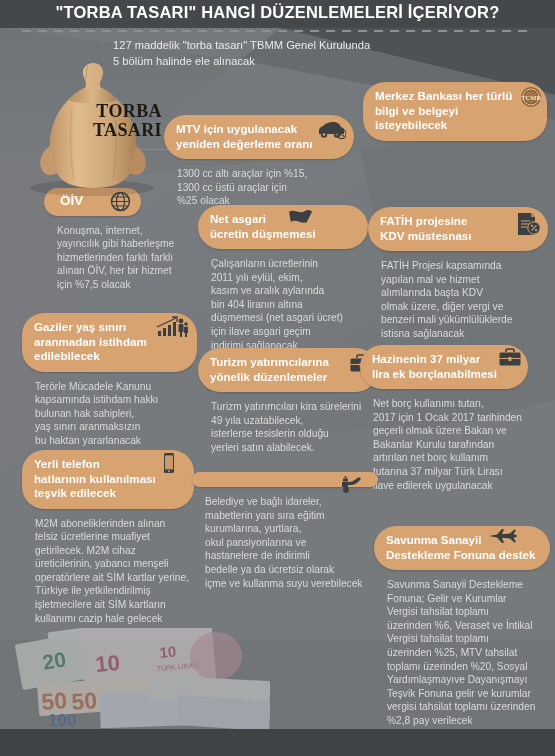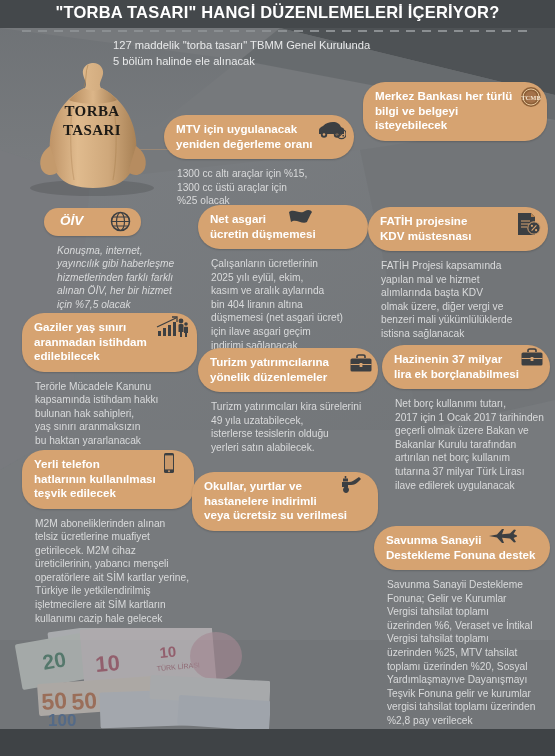--- a/index.html
+++ b/index.html
@@ -30,23 +30,23 @@
     position:absolute; left:113px; top:38px; width:330px; z-index:7;
     color:#e8e9ea; font-size:11.2px; line-height:15.5px;
   }
 
   
   #wires { position:absolute; inset:0; z-index:2; }
 
   
   #bag { position:absolute; left:22px; top:58px; width:140px; height:138px; z-index:5; }
   #bag .bagtext {
-    position:absolute; left:0; top:44px; width:140px; text-align:center;
+    position:absolute; left:0; top:44px; width:140px; text-align:right;
     font-family:"Liberation Serif", serif; font-weight:bold; color:#1d1a16;
-    font-size:15px; line-height:19px; letter-spacing:.4px;
+    font-size:18px; line-height:19px; letter-spacing:.4px;
   }
 
   
   .card { position:absolute; z-index:4; }
   .pill {
     background:#d6a371; border-radius:22px; color:#ffffff;
     font-size:11.6px; font-weight:bold; line-height:14.5px;
     padding:7px 12px 8px 12px; position:relative;
     box-shadow:0 1px 2px rgba(0,0,0,.18);
   }
@@ -191,21 +191,21 @@
       <svg width="22" height="22" viewBox="0 0 22 22">
         <circle cx="11" cy="11" r="10" fill="#8d6038"></circle>
         <circle cx="11" cy="11" r="8" fill="none" stroke="#e6c79c" stroke-width="1"></circle>
         <circle cx="11" cy="11" r="6" fill="#a4724a"></circle>
         <text x="11" y="14" font-size="6.5" fill="#f2e2cc" text-anchor="middle" font-family="Liberation Serif, serif">TCMB</text>
       </svg>
     </span>
   </div>
 </div>
 
-<div class="card" style="left:44px; top:208px; width:150px;font-style:italic;">
+<div class="card" style="left:44px; top:188px; width:150px;">
   <div class="pill" style="width:97px; padding:6px 12px 7px 16px; font-size:13.5px;">
     <span class="ttl">ÖİV</span>
     <span class="ico" style="right:10px; top:3px;">
       <svg width="21" height="21" viewBox="0 0 21 21">
         <circle cx="10.5" cy="10.5" r="9" fill="none" stroke="#3c3f42" stroke-width="1.5"></circle>
         <ellipse cx="10.5" cy="10.5" rx="4" ry="9" fill="none" stroke="#3c3f42" stroke-width="1.2"></ellipse>
         <path d="M1.5,10.5 H19.5 M2.6,6 H18.4 M2.6,15 H18.4" stroke="#3c3f42" stroke-width="1.1"></path>
       </svg>
     </span>
   </div>
@@ -220,21 +220,21 @@
   <div class="pill" style="padding-right:10px;">
     <span class="ttl" style="white-space:pre-line">Net asgari
 ücretin düşmemesi</span>
     <span class="ico" style="right:55px; top:3px;">
       <svg width="26" height="18" viewBox="0 0 26 18">
         <path d="M2,4 C7,0 13,7 18,3 C21,1 24,2 25,4 C23,7 21,12 20,14 C15,17 9,10 4,14 Z" fill="#3c3f42"></path>
       </svg>
     </span>
   </div>
   <div class="body" style="white-space:pre-line">Çalışanların ücretlerinin
-2025 yılı eylül, ekim,
+2011 yılı eylül, ekim,
 kasım ve aralık aylarında
 bin 404 liranın altına
 düşmemesi (net asgari ücret)
 için ilave asgari geçim
 indirimi sağlanacak</div>
 </div>
 
 <div class="card" style="left:368px; top:207px; width:180px;">
   <div class="pill" style="padding-right:38px;">
     <span class="ttl" style="white-space:pre-line">FATİH projesine
@@ -295,21 +295,21 @@
         <path d="M1.5,10.5 H22.5" stroke="#d6a371" stroke-width="1"></path>
       </svg>
     </span>
   </div>
   <div class="body" style="white-space:pre-line">Turizm yatırımcıları kira sürelerini
 49 yıla uzatabilecek,
 isterlerse tesislerin olduğu
 yerleri satın alabilecek.</div>
 </div>
 
-<div class="card" style="left:382px; top:345px; width:168px;">
+<div class="card" style="left:360px; top:345px; width:168px;">
   <div class="pill" style="padding-right:28px;">
     <span class="ttl" style="white-space:pre-line">Hazinenin 37 milyar
 lira ek borçlanabilmesi</span>
     <span class="ico" style="right:6px; top:3px;">
       <svg width="24" height="20" viewBox="0 0 24 20">
         <path d="M8,4 V2.5 C8,1.6 8.8,1 9.8,1 H14.2 C15.2,1 16,1.6 16,2.5 V4" fill="none" stroke="#3c3f42" stroke-width="1.6"></path>
         <rect x="1.5" y="4.5" width="21" height="13" rx="1.6" fill="#3c3f42"></rect>
         <rect x="10.6" y="9" width="2.8" height="4" fill="#d6a371"></rect>
         <path d="M1.5,10.5 H22.5" stroke="#d6a371" stroke-width="1"></path>
       </svg>
@@ -342,32 +342,36 @@
 getirilecek. M2M cihaz
 üreticilerinin, yabancı menşeli
 operatörlere ait SİM kartlar yerine,
 Türkiye ile yetkilendirilmiş
 işletmecilere ait SİM kartların
 kullanımı cazip hale gelecek</div>
 </div>
 
 <div class="card" style="left:192px; top:472px; width:186px;">
   <div class="pill" style="padding-right:14px;">
-    <span class="ttl" style="white-space:pre-line">Okullar, yurtlar ve
-hastanelere indirimli
-veya ücretsiz su verilmesi</span>
     <span class="ico" style="right:14px; top:2px;">
       <svg width="26" height="24" viewBox="0 0 26 24">
         <path d="M3,8 H11 C14,8 16,6.5 18,5 L21,3 L23,5 L20,8 C18,10 16,11 13,11 H10 V13 H4 V8 Z" fill="#3c3f42"></path>
         <rect x="5" y="4.5" width="5" height="3" fill="#3c3f42"></rect>
         <path d="M7.5,2 L7.5,4.5" stroke="#3c3f42" stroke-width="1.6"></path>
         <path d="M11,15.5 C11,17.5 9.6,19 8,19 C6.4,19 5,17.5 5,15.5 C5,14 8,11 8,11 C8,11 11,14 11,15.5 Z" fill="#3c3f42"></path>
       </svg>
     </span>
   </div>
+  <div class="body" style="white-space:pre-line">Belediye ve bağlı idareler,
+mabetlerin yanı sıra eğitim
+kurumlarına, yurtlara,
+okul pansiyonlarına ve
+hastanelere de indirimli
+bedelle ya da ücretsiz olarak
+içme ve kullanma suyu verebilecek</div>
 </div>
 
 <div class="card" style="left:374px; top:526px; width:176px;">
   <div class="pill" style="padding-right:10px;">
     <span class="ttl" style="white-space:pre-line">Savunma Sanayii
 Destekleme Fonuna destek</span>
     <span class="ico" style="right:32px; top:1px;">
       <svg width="30" height="18" viewBox="0 0 30 18">
         <path d="M1,9 L9,7.5 L14,2 L16,2 L14,7.2 L22,6.4 L26,2.6 L28,3 L25.6,7 L29,8.6 L29,9.4 L25.6,11 L28,15 L26,15.4 L22,11.6 L14,10.8 L16,16 L14,16 L9,10.5 Z" fill="#3c3f42"></path>
       </svg>

